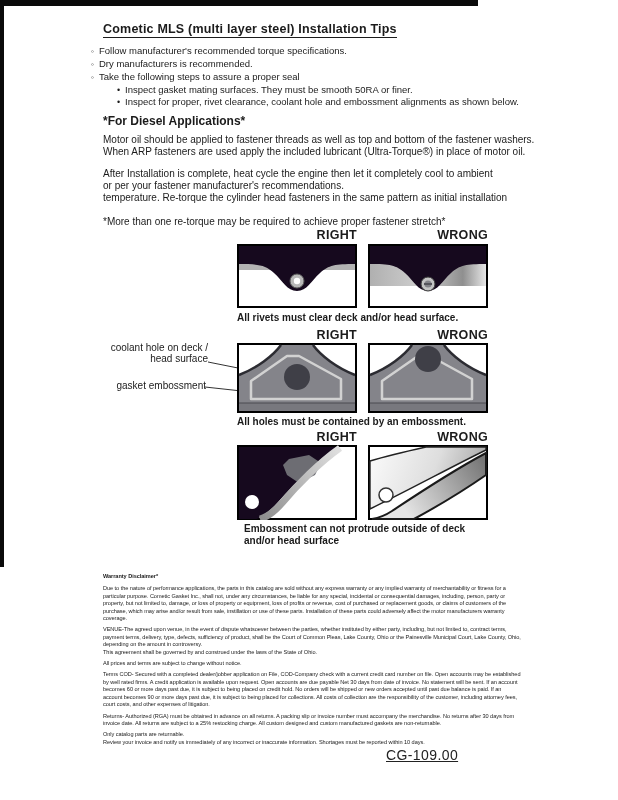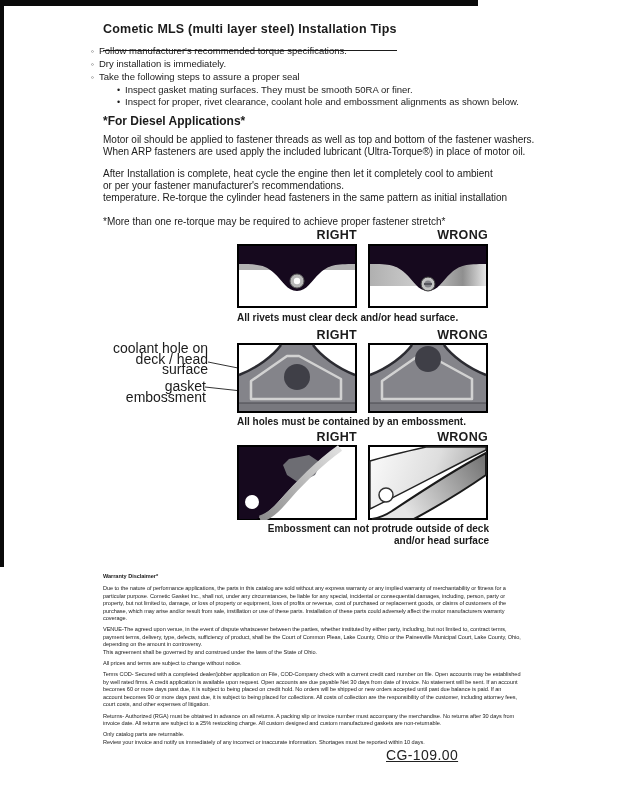--- a/index.html
+++ b/index.html
@@ -6,36 +6,36 @@
   .page{
     position:relative;width:618px;height:800px;background:#ffffff;
     font-family:"Liberation Sans","DejaVu Sans",sans-serif;color:#1b1b1b;
     overflow:hidden;margin:0 auto;
   }
   .abs{position:absolute;}
   .scan-top{left:0;top:0;width:478px;height:6px;background:#0a0a0a;}
   .scan-left{left:0;top:0;width:4px;height:567px;background:#0a0a0a;}
   .title{
     left:103px;top:22px;font-size:12.5px;font-weight:bold;letter-spacing:.2px;
-    border-bottom:1.5px solid #1b1b1b;padding-bottom:14px;white-space:nowrap;
+    border-bottom:1.5px solid #1b1b1b;padding-bottom:1px;white-space:nowrap;
   }
   .tips{left:91px;top:45px;width:470px;font-size:9.5px;line-height:12px;}
   .tip-row{display:flex;align-items:baseline;}
   .tip-row .b{width:8px;font-size:8px;flex:0 0 8px;}
   .sub{margin-left:26px;}
   .sub .b{font-size:9px;}
   .h2{font-size:12px;font-weight:bold;white-space:nowrap;}
   .diesel-h{left:103px;top:114px;}
   .para{font-size:10px;line-height:11.8px;white-space:nowrap;}
   .p1{left:103px;top:134px;}
   .p2{left:103px;top:168px;}
   .p3{left:103px;top:216px;}
   .figlabel{width:120px;text-align:right;font-size:12.5px;font-weight:bold;letter-spacing:.3px;}
   .caption{font-size:10px;font-weight:bold;line-height:11.5px;}
-  .callout{font-size:14px;line-height:10.5px;text-align:right;}
+  .callout{font-size:10px;line-height:10.5px;text-align:right;}
   .figbox{width:120px;}
   .figbox svg{display:block;}
   .legal{left:103px;top:573px;width:418px;font-size:5.6px;line-height:7.4px;color:#222;letter-spacing:-0.05px;}
   .legal .lh{font-weight:bold;margin:0 0 5px 0;}
   .legal p{margin:0 0 4px 0;}
   .pagecode{left:386px;top:747px;font-size:14px;letter-spacing:.4px;color:#222;text-decoration:underline;}
 </style>
 </head>
 <body>
 
@@ -46,21 +46,21 @@
 
   <div class="abs title">Cometic MLS (multi layer steel) Installation Tips</div>
 
   <div class="abs tips">
     <div class="tip-row">
       <span class="b">◦</span>
       <span>Follow manufacturer's recommended torque specifications.</span>
     </div>
     <div class="tip-row">
       <span class="b">◦</span>
-      <span>Dry installation is immediately.</span>
+      <span>Dry manufacturers is recommended.</span>
     </div>
     <div class="tip-row">
       <span class="b">◦</span>
       <span>Take the following steps to assure a proper seal</span>
     </div>
     <div class="tip-row sub">
       <span class="b">•</span>
       <span>Inspect gasket mating surfaces.  They must be smooth 50RA or finer.</span>
     </div>
     <div class="tip-row sub">
@@ -182,21 +182,21 @@
           <stop offset="0" stop-color="#e5e5e5"></stop>
             <stop offset="1" stop-color="#777777"></stop>
         </linearGradient>
       </defs>
       <rect x="1" y="1" width="118" height="73" fill="#ffffff" stroke="#000" stroke-width="2"></rect>
       <path d="M2,16 C22,10 40,6 58,2 L118,2 L118,5 C85,21 45,43 2,64 Z" fill="url(#g_w3m)" stroke="#222" stroke-width="1.4"></path>
       <path d="M118,8 C88,24 54,46 24,66 C18,70 10,73 4,74 L46,74 C70,61 95,46 118,30 Z" fill="url(#g_w3e)" stroke="#1a1a1a" stroke-width="2"></path>
       <circle cx="18" cy="50" r="7" fill="#ffffff" stroke="#333" stroke-width="1.5"></circle>
     </svg>
   </div>
-  <div class="abs caption" style="left:237px;top:523px;width:252px;text-align:right;">Embossment can not protrude outside of deck and/or head surface</div>
+  <div class="abs caption" style="left:244px;top:523px;width:252px;">Embossment can not protrude outside of deck and/or head surface</div>
 
   <div class="abs legal">
     <div class="lh">Warranty Disclaimer*</div>
     <p>Due to the nature of performance applications, the parts in this catalog are sold without any express warranty or any implied warranty of merchantability or fitness for a particular purpose.  Cometic Gasket Inc., shall not, under any circumstances, be liable for any special, incidental or consequential damages, including, person, party or property, but not limited to, damage, or loss of property or equipment, loss of profits or revenue, cost of purchased or replacement goods, or claims of customers of the purchase, which may arise and/or result from sale, instillation or use of these parts.  Installation of these parts could adversely affect the motor manufacturers warranty coverage.</p>
     <p style="margin-bottom:0;">VENUE-The agreed upon venue, in the event of dispute whatsoever between the parties, whether instituted by either party, including, but not limited to, contract terms, payment terms, delivery, type, defects, sufficiency of product, shall be the Court of Common Pleas, Lake County, Ohio or the Painesville Municipal Court, Lake County, Ohio, depending on the amount in controversy.</p>
     <p>This agreement shall be governed by and construed under the laws of the State of Ohio.</p>
     <p>All prices and terms are subject to change without notice.</p>
     <p>Terms COD- Secured with a completed dealer/jobber application on File, COD-Company check with a current credit card number on file.  Open accounts may be established by well rated firms.  A credit application is available upon request.  Open accounts are due payable Net 30 days from date of invoice.  No statement will be sent.  If an account becomes 60 or more days past due, it is subject to being placed on credit hold.  No orders will be shipped or new orders accepted until past due balance is paid.  If an account becomes 90 or more days past due, it is subject to being placed for collections.  All costs of collection are the responsibility of the customer, including attorney fees, court costs, and other expenses of litigation.</p>
     <p>Returns- Authorized (RGA) must be obtained in advance on all returns.  A packing slip or invoice number must accompany the merchandise.  No returns after 30 days from invoice date.  All returns are subject to a 25% restocking charge.  All custom designed and custom manufactured gaskets are non-returnable.</p>
     <p style="margin-bottom:0;">Only catalog parts are returnable.</p>

